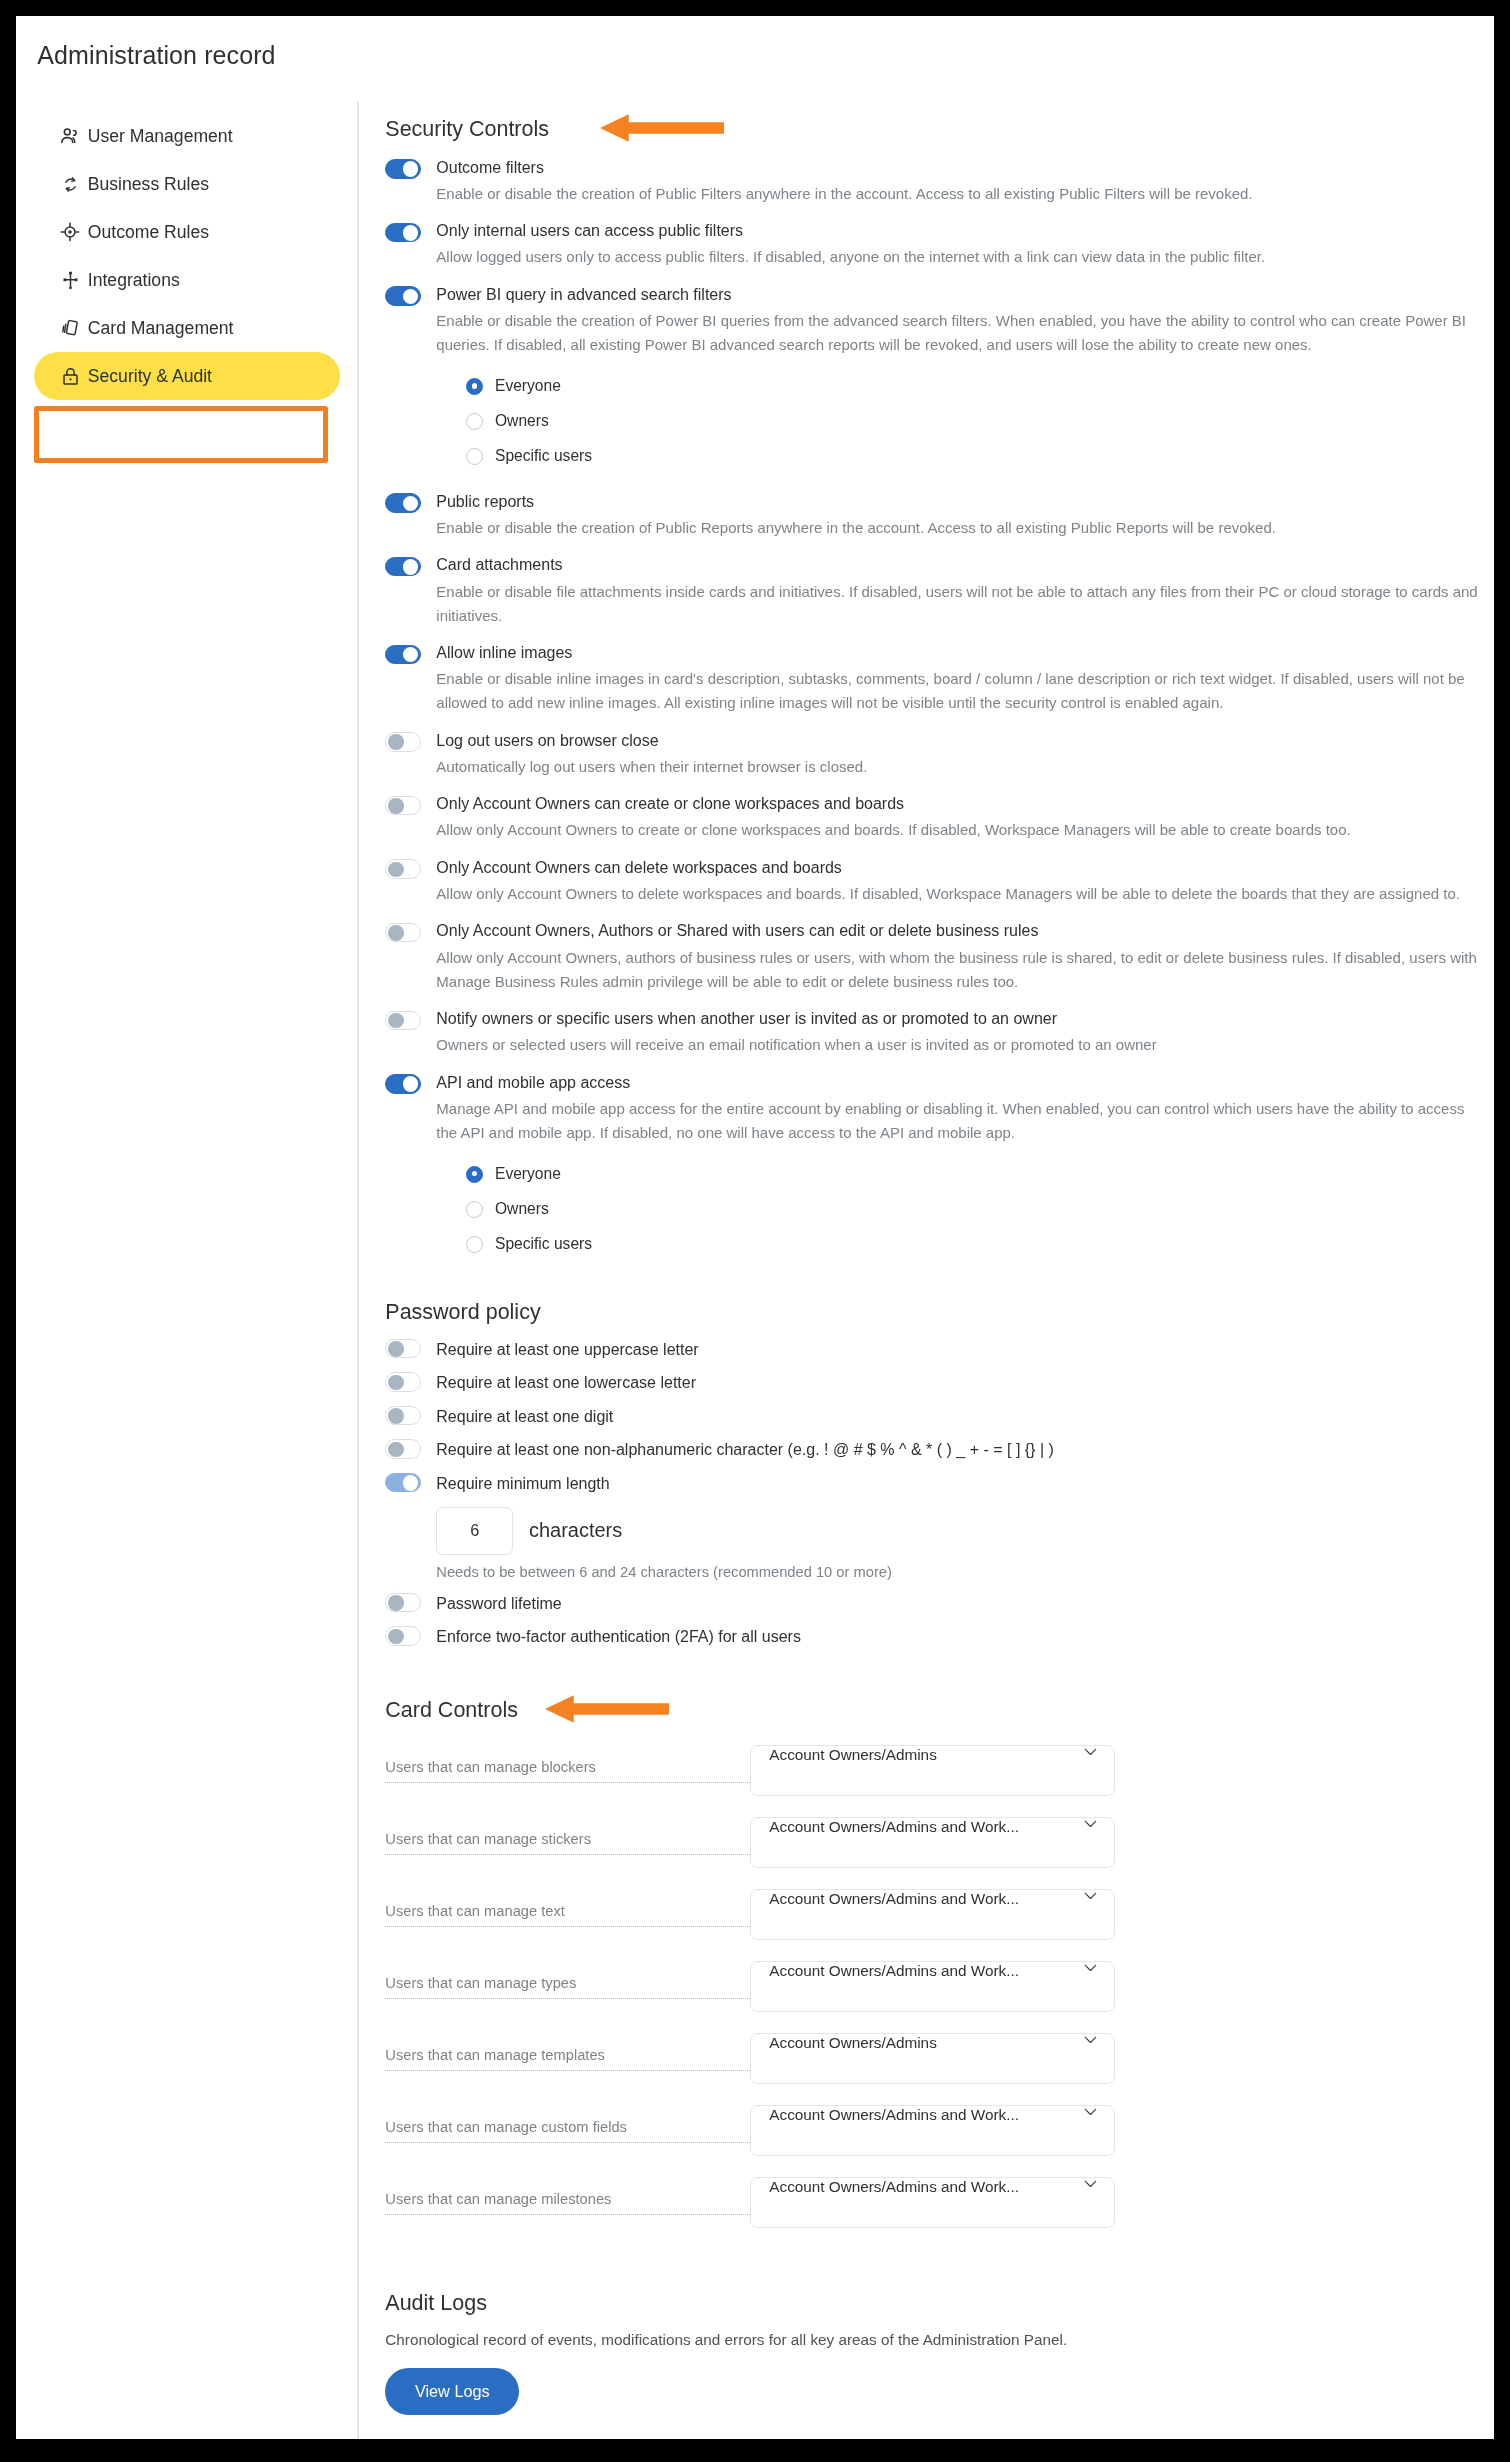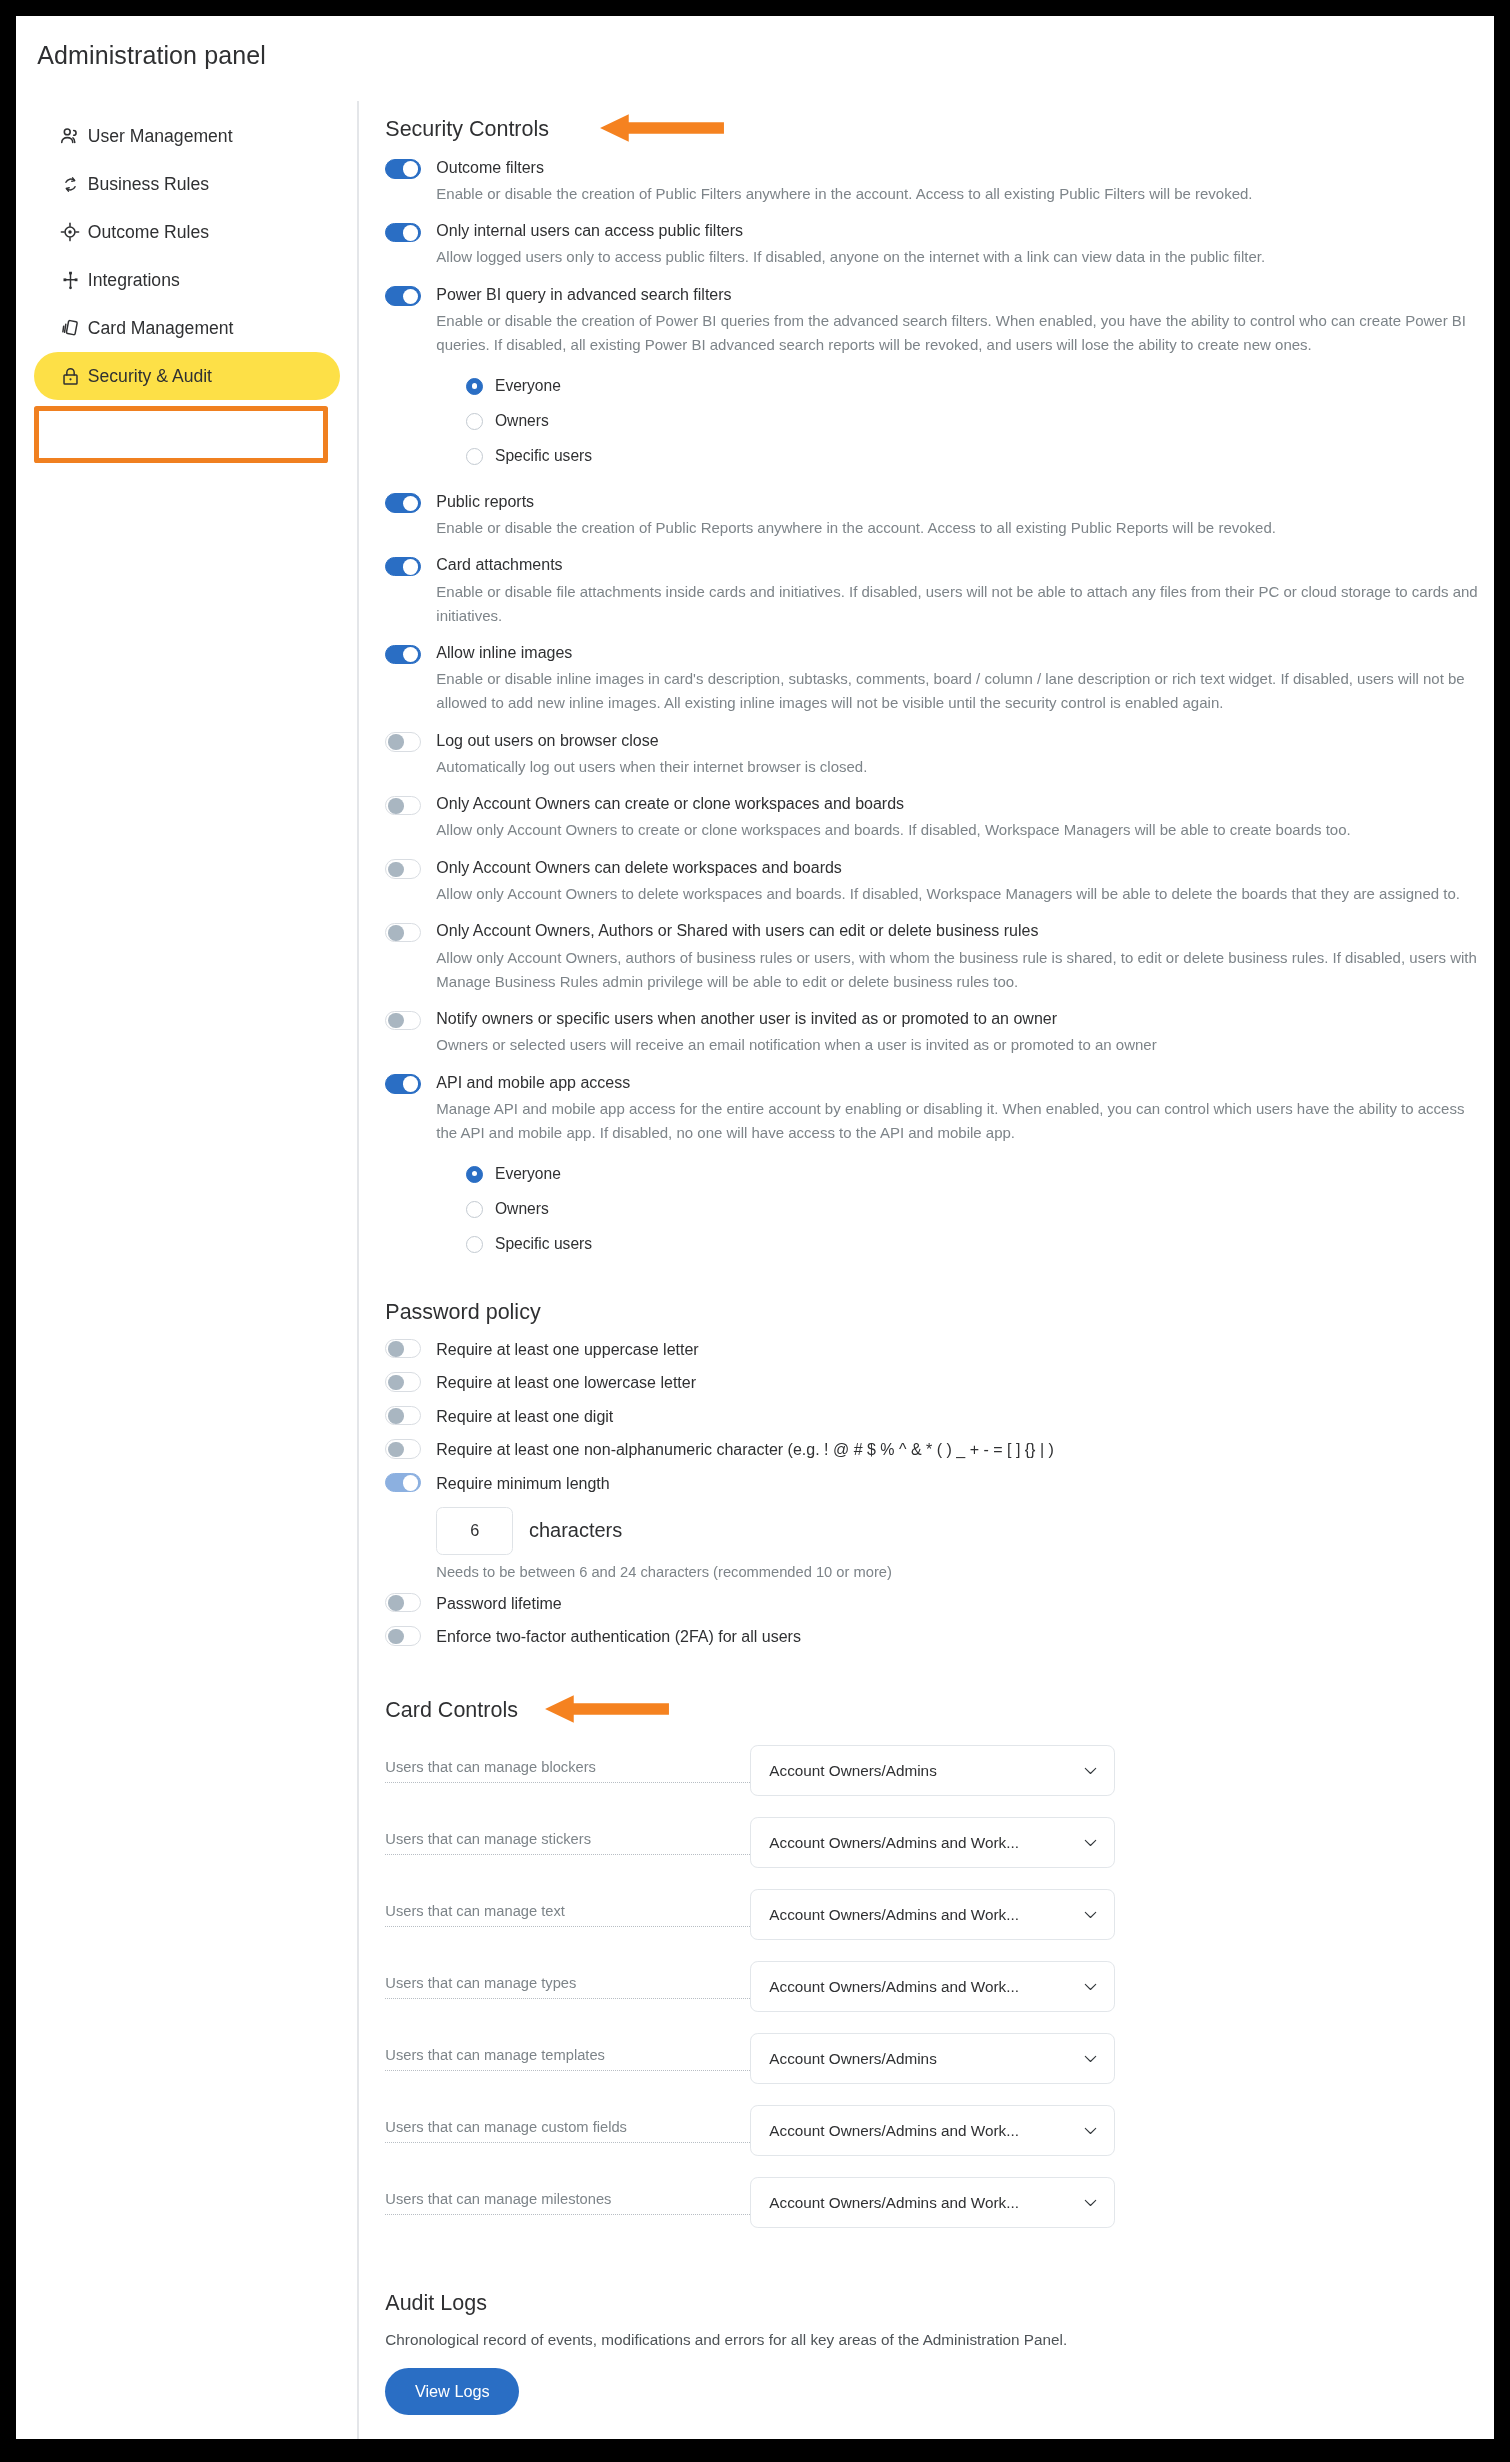--- a/index.html
+++ b/index.html
@@ -267,21 +267,20 @@
     align-self: center;
     line-height: 19.5px;
   }
   .cc-select {
     width: 365px;
     height: 51px;
     border: 0.7px solid #e2e6ea;
     border-radius: 7.8px;
     background: #ffffff;
     display: flex;
-    align-items: center;
     padding: 0 17px 0 18px;
     justify-content: space-between;
     cursor: pointer;
   }
   .cc-select .cc-val {
     font-size: 15.3px;
     color: #2f3032;
     white-space: nowrap;
     overflow: hidden;
   }
@@ -305,21 +304,21 @@
     font-size: 16.3px;
     font-family: "Liberation Sans", sans-serif;
     cursor: pointer;
   }
 </style>
 </head>
 <body>
 
 <div class="page">
 
-  <div class="page-title">Administration panel</div>
+  <div class="page-title">Administration record</div>
 
   <div class="sidebar">
 
     <div class="nav-item">
       <span class="nav-ico">
         <svg width="22" height="22" viewBox="0 0 24 24" fill="none" stroke="#2f3032" stroke-width="1.7" stroke-linecap="round" stroke-linejoin="round">
           <circle cx="9" cy="7.5" r="3.2"></circle>
             <path d="M3 19c0-3.3 2.7-5.2 6-5.2s6 1.9 6 5.2"></path>
           <path d="M16 11.2a2.6 2.6 0 100-5.2"></path>
             <path d="M17.2 19c0-2.4-.7-4-2-4.9"></path>

